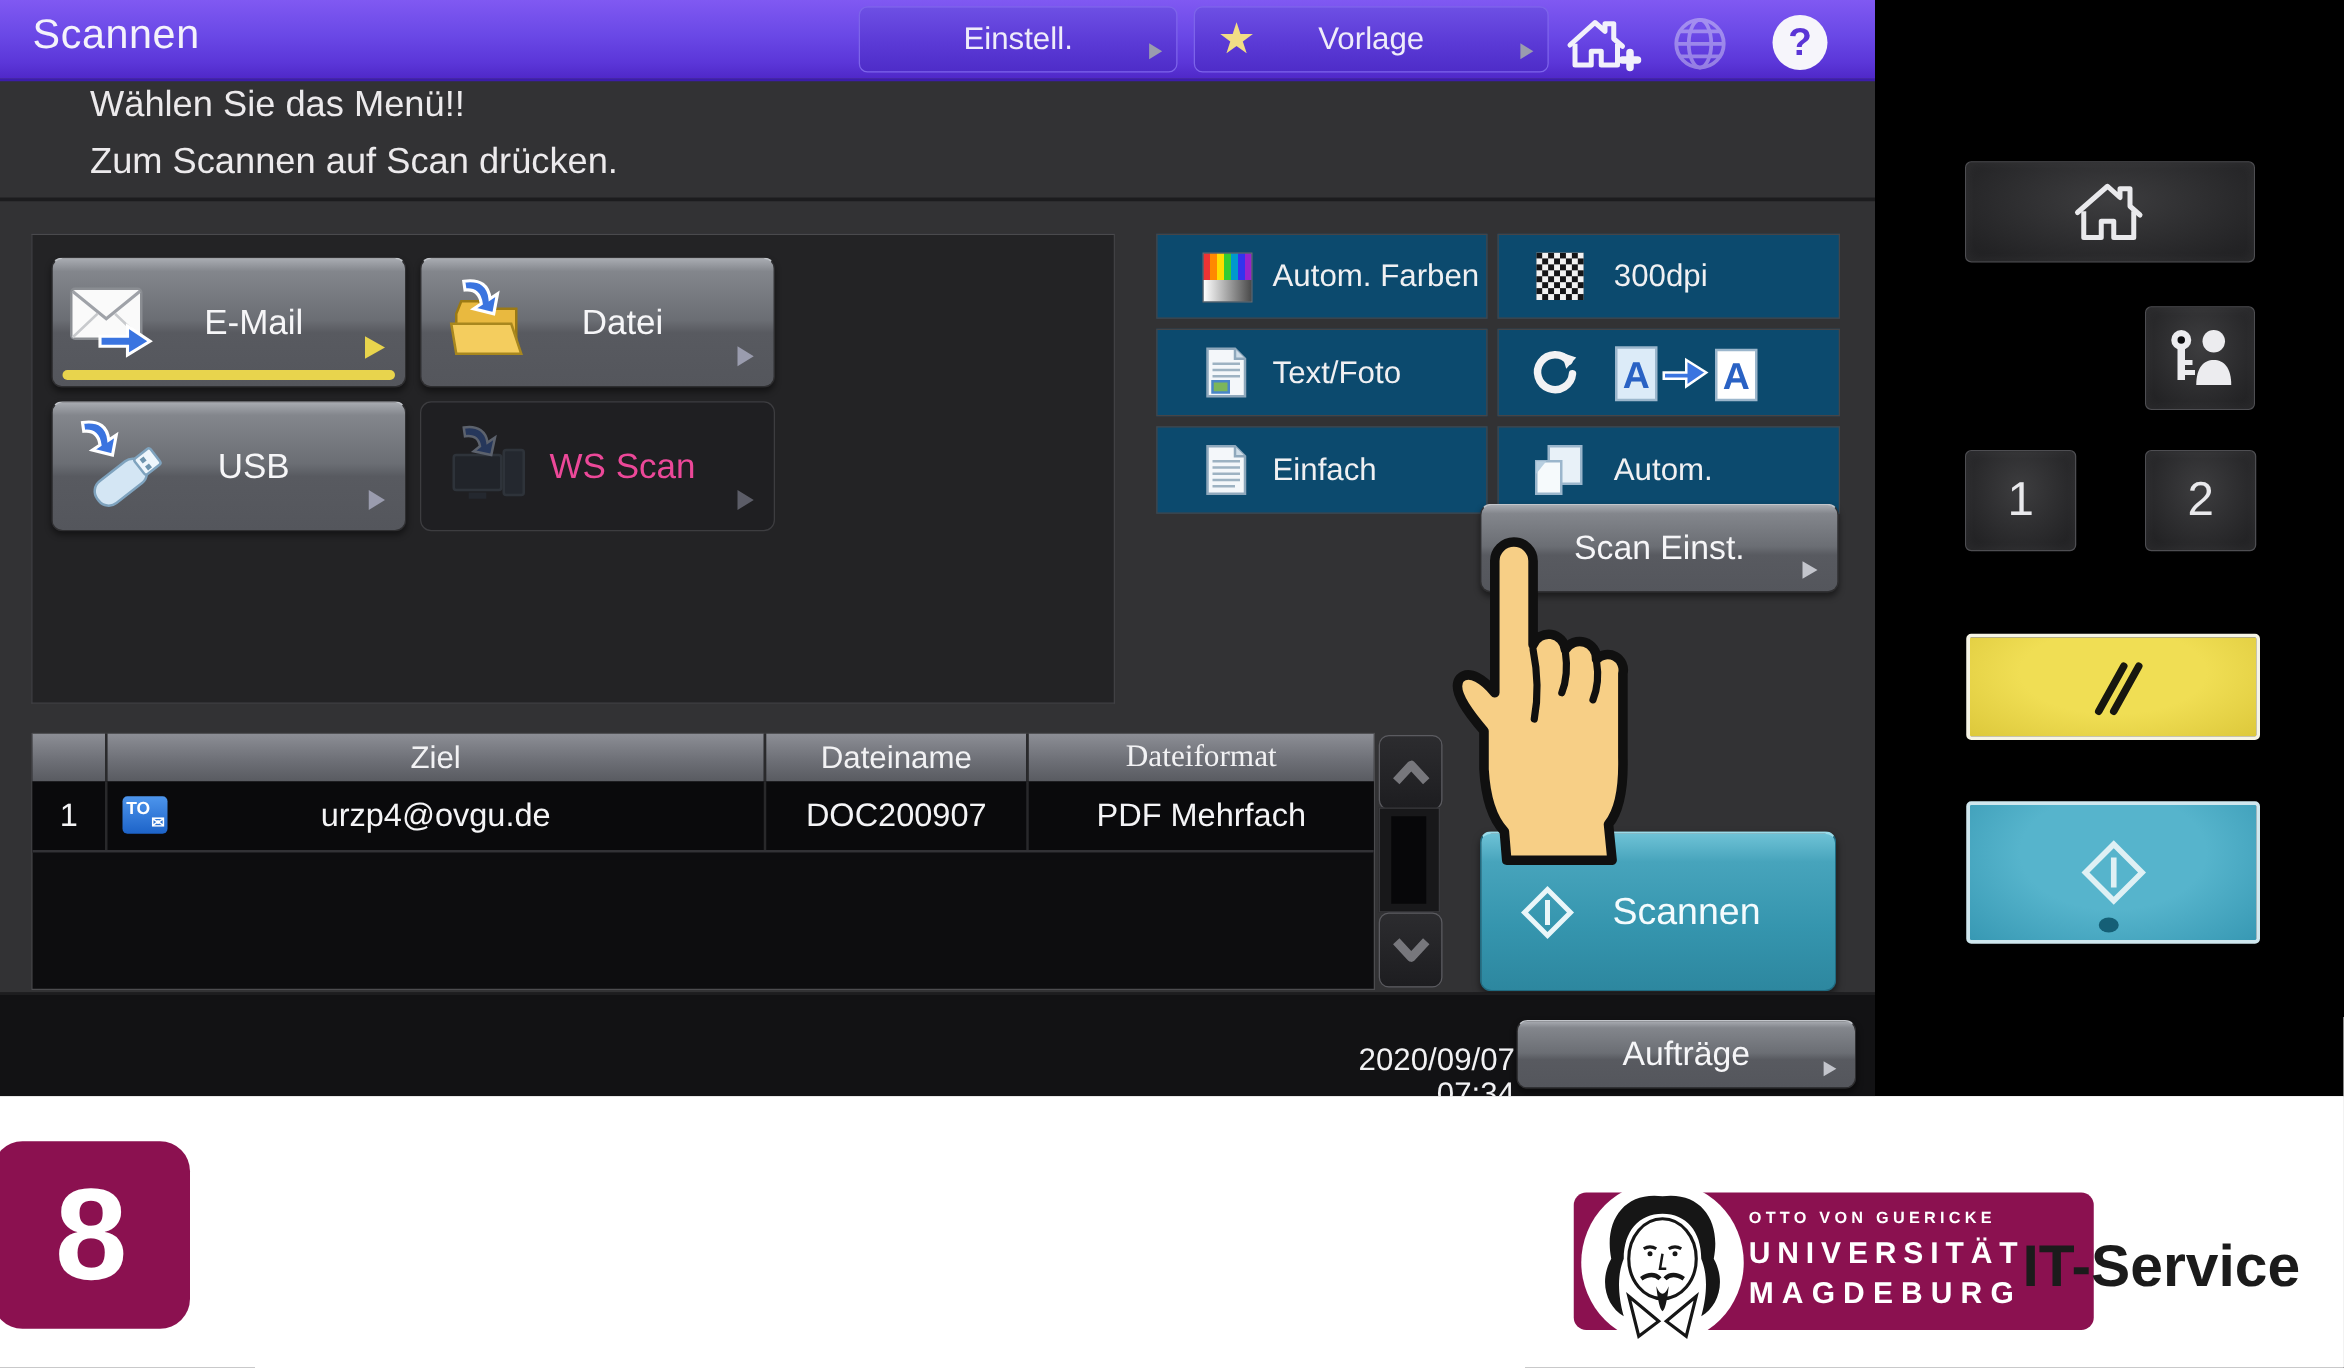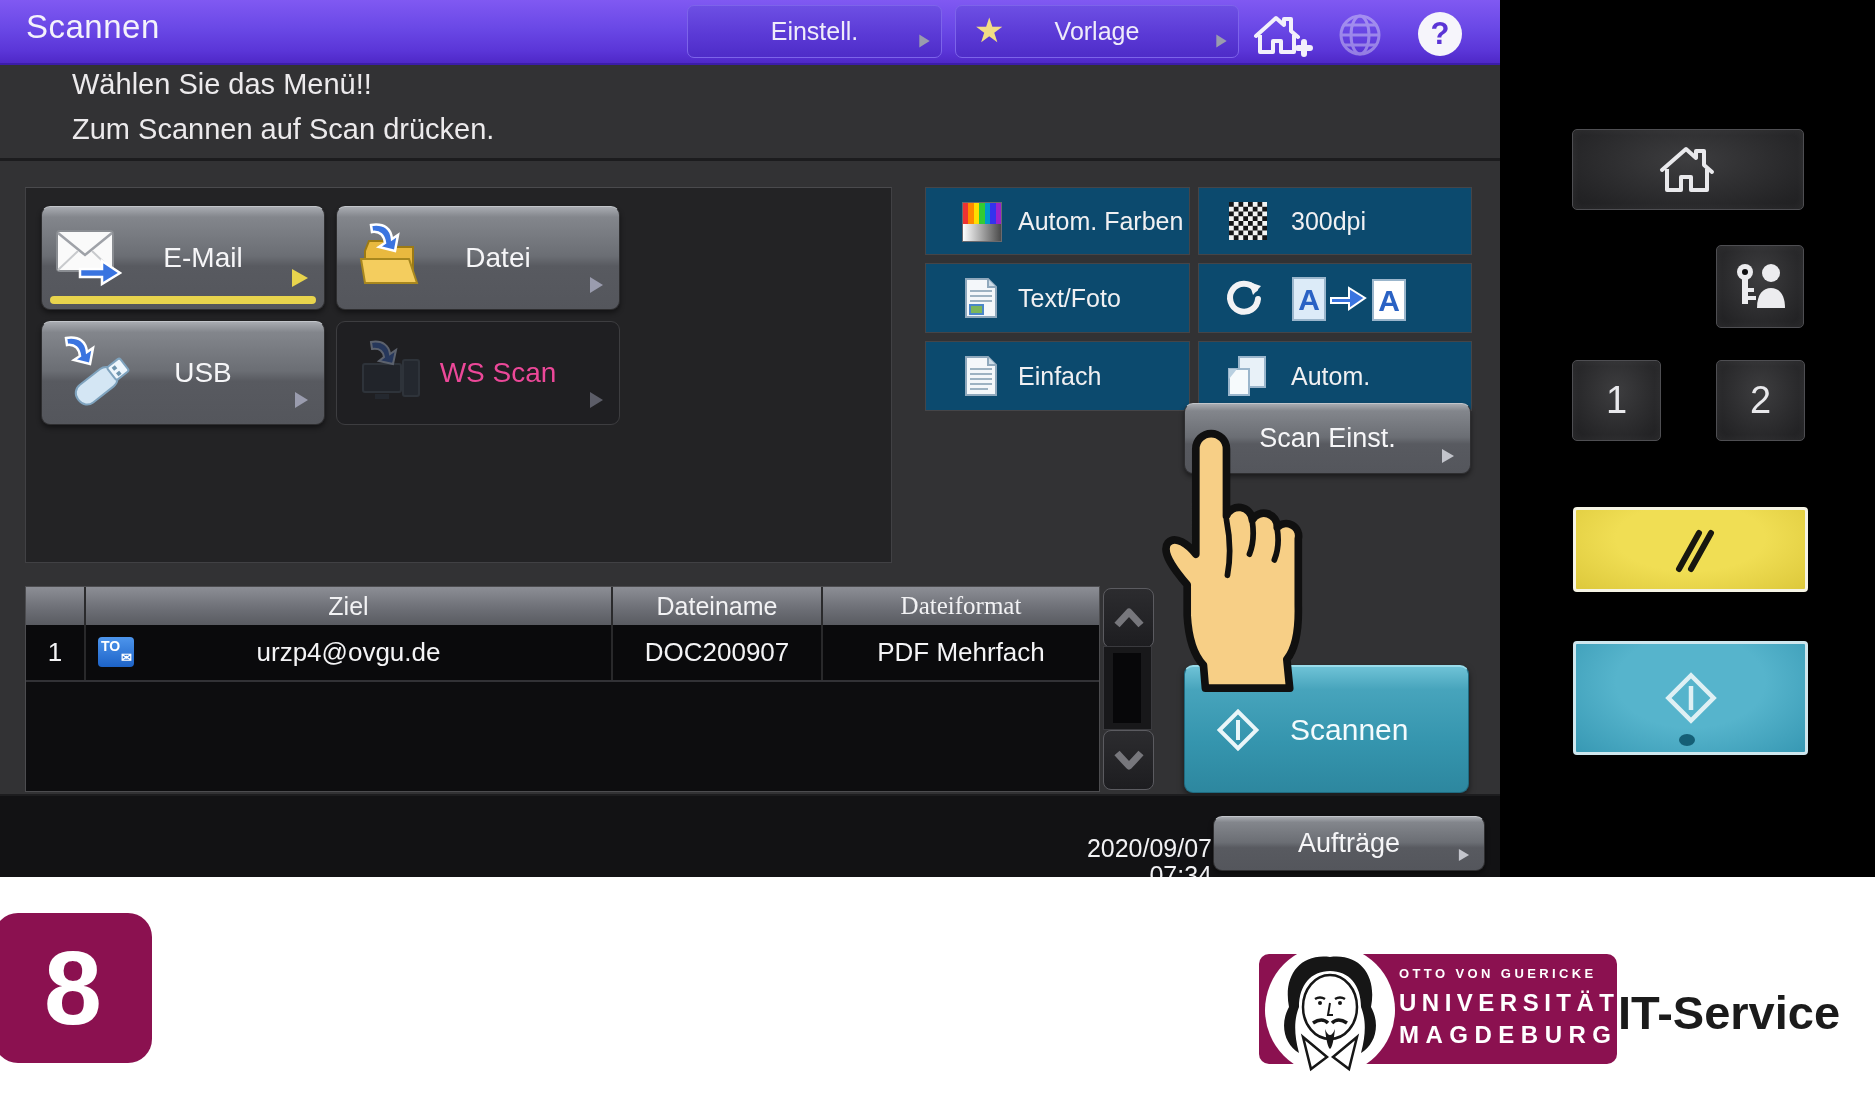--- a/index.html
+++ b/index.html
@@ -308,21 +308,21 @@
   <path d="M84,100 C88,120 88,142 85,158 M111,102 C113,116 112,126 108,136 M137,110 C139,122 138,132 134,142" fill="none" stroke="#101010" stroke-width="6" stroke-linecap="round"></path>
 </svg>
 
 <div class="abs" style="left:0;top:877px;width:1875px;height:217px;background:#ffffff;">
 
   <div class="abs" style="left:-6px;top:36px;width:158px;height:150px;background:#8b1150;border-radius:24px;
        display:flex;align-items:center;justify-content:center;">
     <span style="font-size:104px;font-weight:bold;color:#fff;">8</span>
   </div>
 
-  <div class="abs" style="left:1259px;top:77px;width:358px;height:110px;background:#8b1150;border-radius:10px;">
+  <div class="abs" style="left:1259px;top:77px;width:416px;height:110px;background:#8b1150;border-radius:10px;">
     <div class="abs" style="left:140px;top:12px;color:#fff;font-weight:bold;">
       <div style="font-size:13px;letter-spacing:3.4px;">OTTO VON GUERICKE</div>
       <div style="font-size:24px;letter-spacing:5.5px;margin-top:8px;">UNIVERSITÄT</div>
       <div style="font-size:24px;letter-spacing:6.5px;margin-top:4px;">MAGDEBURG</div>
     </div>
   </div>
   <div class="abs" style="left:1265px;top:68px;width:130px;height:130px;border-radius:50%;background:#fff;overflow:hidden;">
     <svg width="130" height="130" viewBox="0 0 130 130">
       <path d="M65,12 C34,8 18,32 24,62 C14,80 20,100 34,108 C28,86 30,72 34,62 C34,40 46,26 65,26 C84,26 96,40 96,62 C100,72 102,86 96,108 C110,100 116,80 106,62 C112,32 96,8 65,12 Z" fill="#161616"></path>
       <ellipse cx="65" cy="62" rx="27" ry="32" fill="#ffffff" stroke="#161616" stroke-width="2.5"></ellipse>

